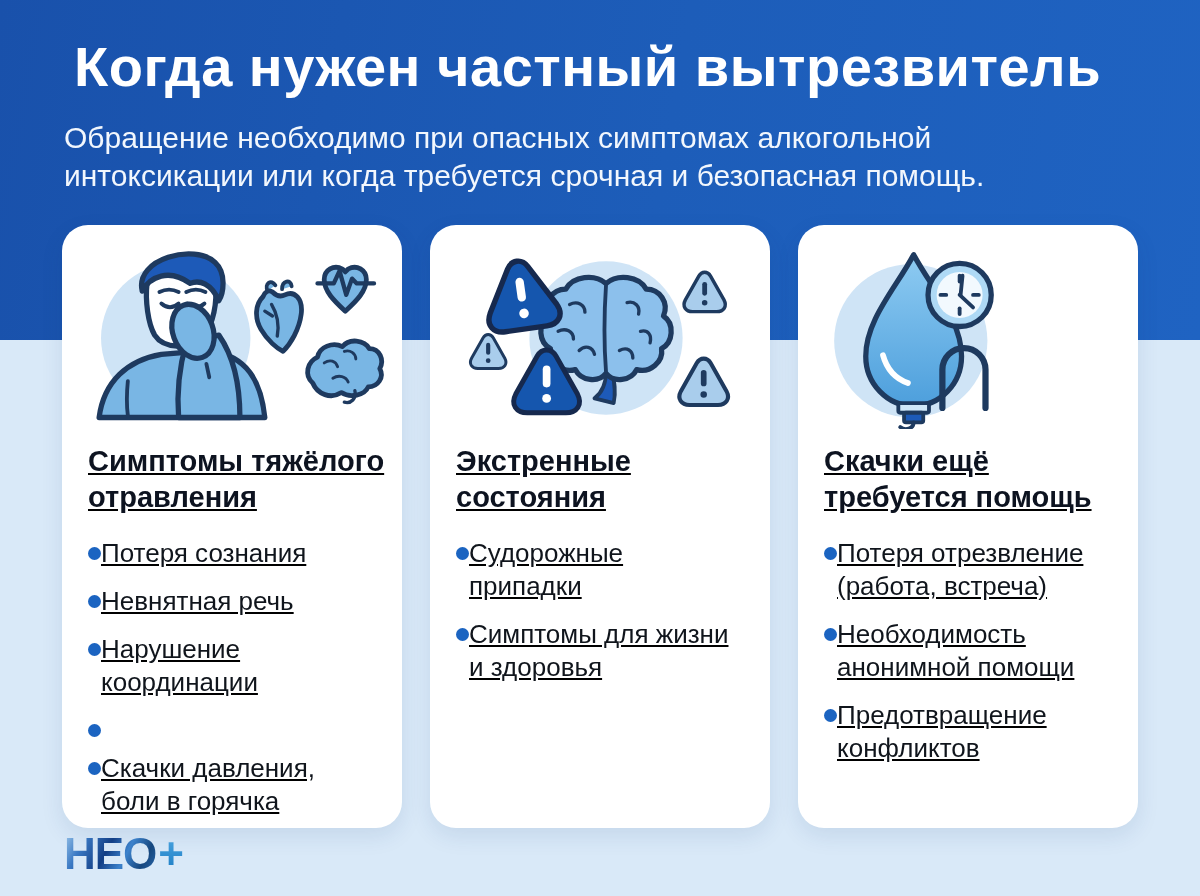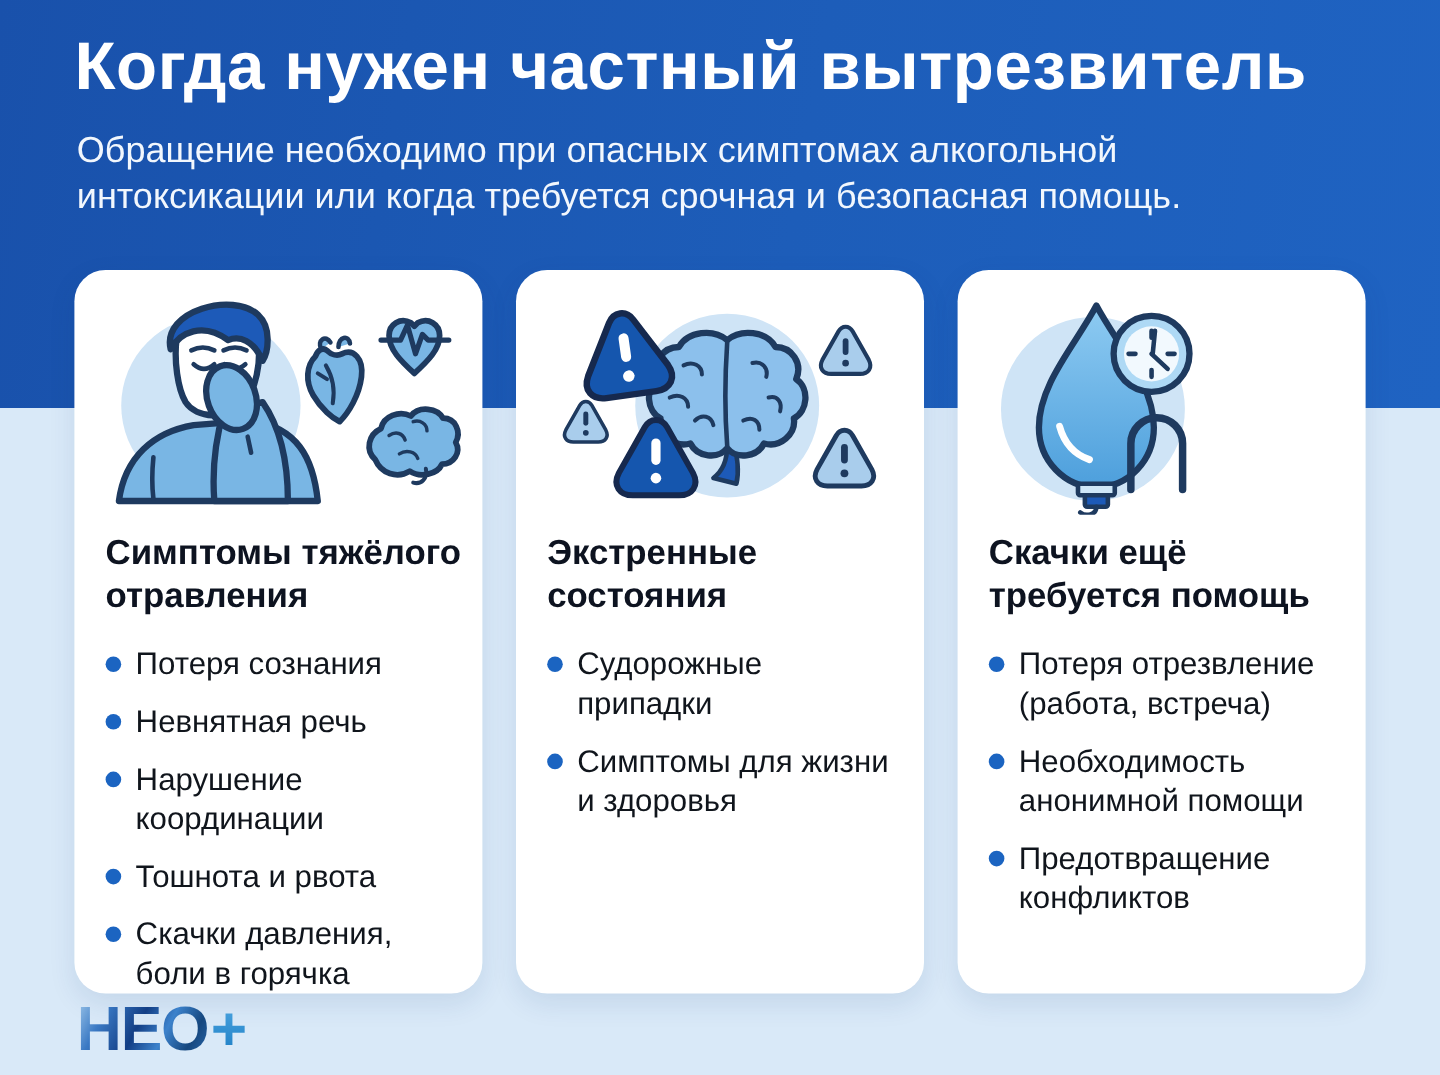--- a/index.html
+++ b/index.html
@@ -9,55 +9,56 @@
     font-family:"Liberation Sans",sans-serif;
     position:relative;overflow:hidden;
     -webkit-font-smoothing:antialiased;
   }
   .header-band{
     position:absolute;top:0;left:0;width:1200px;height:340px;
     background:linear-gradient(100deg,#1951ab 0%,#1d5db9 55%,#1f63c2 100%);
   }
   .header-text{position:absolute;left:62px;top:24px;color:#ffffff;z-index:3;}
   .page-title{
-    margin:0;font-size:56px;font-weight:700;line-height:1.12;
+    margin:12px;font-size:56px;font-weight:700;line-height:1.12;
     letter-spacing:0.5px;white-space:pre;
   }
   .page-subtitle{
     margin:20px 0 4px 2px;font-size:30px;font-weight:400;line-height:38px;
     white-space:pre;color:#f2f7fd;
   }
   .cards-row{
     position:absolute;left:62px;top:225px;display:flex;gap:28px;z-index:2;
   }
   .card{
     width:340px;height:603px;background:#ffffff;border-radius:26px;
     box-sizing:border-box;padding:20px 12px 0 26px;
     box-shadow:0 8px 22px rgba(21,60,120,0.10);
+    text-decoration:underline;
   }
   .icon-scene{width:300px;height:182px;display:block;margin-top:2px;}
   .card-title{
     margin:14px 0 0;font-size:29px;font-weight:700;line-height:36px;
     color:#0d1320;white-space:pre;
   }
   .bullet-list{
     margin:22px 0 0;padding:0;list-style:none;
     display:flex;flex-direction:column;gap:15px;
   }
-  .bullet-list li{display:flex;gap:12px;}
+  .bullet-list li{display:flex;}
   .dot{
     flex:0 0 auto;width:13px;height:13px;border-radius:50%;
     background:#1b64c1;margin-top:10px;
   }
   .item-text{
     font-size:26px;line-height:33px;color:#10151c;white-space:pre;
   }
   .brand-logo{
     position:absolute;left:64px;top:832px;z-index:3;
-    font-size:52px;font-weight:700;letter-spacing:-1px;line-height:1;
+    font-size:44px;font-weight:700;letter-spacing:-1px;line-height:1;
   }
   .logo-neo{
     background:linear-gradient(118deg,#a8cfee 0%,#3a79c4 22%,#123e85 46%,#3c82cc 64%,#16477e 82%,#2c6db4 100%);
     -webkit-background-clip:text;background-clip:text;color:transparent;
   }
   .logo-plus{
     background:linear-gradient(180deg,#55abe4 0%,#1377c0 100%);
     -webkit-background-clip:text;background-clip:text;color:transparent;
     margin-left:2px;
   }
@@ -121,21 +122,20 @@
           <span class="dot"></span>
           <span class="item-text">Невнятная речь</span>
         </li>
       <li>
           <span class="dot"></span>
           <span class="item-text">Нарушение
 координации</span>
         </li>
       <li>
           <span class="dot"></span>
-          <span class="item-text">Тошнота и рвота</span>
         </li>
       <li>
           <span class="dot"></span>
           <span class="item-text">Скачки давления,
 боли в горячка</span>
         </li>
     </ul>
   </div>
 
   <div class="card">

